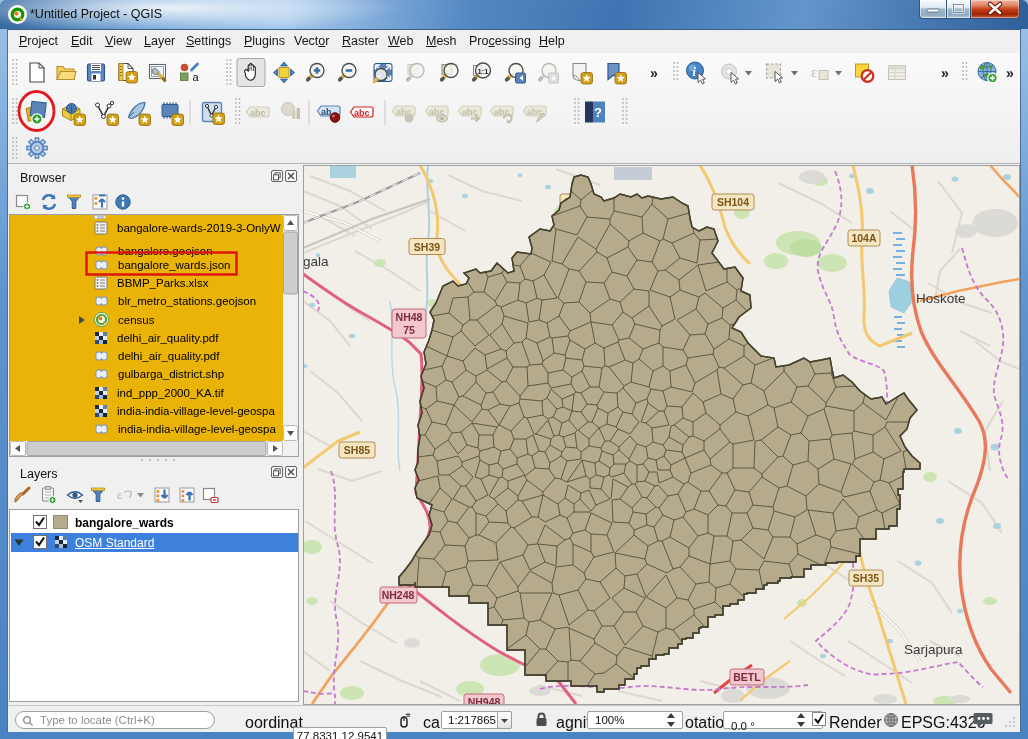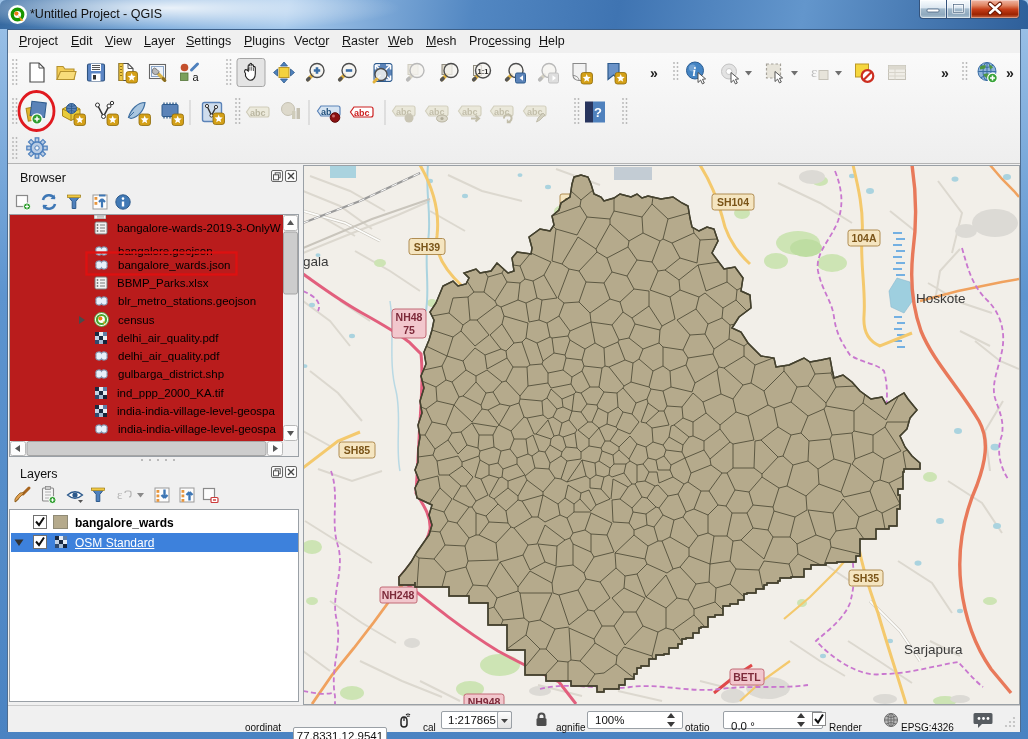--- a/index.html
+++ b/index.html
@@ -18,29 +18,29 @@
 #client{position:absolute;left:7px;top:29px;width:1014px;height:703px;background:#f0f0f0;border:1px solid #4e6d90;border-top:1px solid #3c5f88;}
 
 #menubar{position:absolute;left:0;top:0;width:1012px;height:23px;background:#f0f0f0;}
 .mi{position:absolute;top:4px;font-size:12.5px;color:#161616;}
 
 #tb{position:absolute;left:0;top:23px;width:1012px;height:111px;background:linear-gradient(180deg,#fafafa,#eeeeee);border-bottom:1px solid #b4b4b4;}
 
 #panels{position:absolute;left:0;top:135px;width:292px;height:507px;background:#f0f0f0;}
 .ptitle{position:absolute;font-size:12.5px;color:#111;}
 .pbtn{position:absolute;width:12px;height:12px;border:1px solid #666;border-radius:2px;background:#fcfcfc;color:#444;font-size:9px;line-height:10px;text-align:center;}
-#btree{position:absolute;left:1px;top:49px;width:290px;height:243px;background:#b91c1c;border:1px solid #9aa0a6;}
+#btree{position:absolute;left:1px;top:49px;width:290px;height:243px;background:#eab308;border:1px solid #9aa0a6;}
 .trow{position:absolute;left:0;height:18px;font-size:11.5px;color:#000;white-space:nowrap;display:flex;align-items:center;}
 .trow svg{margin-right:9px;flex:0 0 auto;}
 #ltree{position:absolute;left:1px;top:344px;width:290px;height:193px;background:#fff;border:1px solid #9aa0a6;}
 .sel{position:absolute;left:1px;top:23px;width:287px;height:19px;background:#3d81dc;}
 
 #status{position:absolute;left:0;top:675px;width:1012px;height:27px;background:#f0f0f0;border-top:1px solid #c9c9c9;font-size:11.5px;color:#101010;}
 .sbox{position:absolute;top:5px;height:18px;background:#fff;border:1px solid #9aa0a6;border-radius:2px;font-size:11.5px;color:#101010;}
-.slbl{position:absolute;top:16px;font-size:10px;color:#101010;}
+.slbl{position:absolute;top:8px;font-size:16px;color:#101010;}
 #map{position:absolute;left:295px;top:135px;width:717px;height:540px;background:#f2efe9;border:1px solid #9aa0a6;}
 </style></head><body>
 <div id="win">
  <div id="tbar">
       <div class="sheen"></div>
     </div>
  <svg class="abs" style="left:8px;top:5px" width="19" height="19" viewBox="0 0 19 19">
   <circle cx="9.5" cy="9.5" r="9" fill="#189500"></circle>
       <circle cx="9.5" cy="9.5" r="8.2" fill="none" stroke="#fff" stroke-width="2.6"></circle>
   <circle cx="9.5" cy="9.5" r="3.6" fill="#fff"></circle>
@@ -914,20 +914,27 @@
           </g>
           <g>
             <rect x="464.0" y="693" width="40" height="16" rx="2.5" fill="#f2c7cd" stroke="#c26b76"></rect>
             <text x="484" y="705" font-size="10.5" font-weight="bold" fill="#7d2a3a" font-family="Liberation Sans" text-anchor="middle">NH948</text>
           </g>
           <text x="303" y="265" font-size="13.5" fill="#383838" font-family="Liberation Sans">gala</text>
           <text x="916" y="302" font-size="13.5" fill="#383838" font-family="Liberation Sans">Hoskote</text>
           <text x="904" y="653" font-size="13.5" fill="#383838" font-family="Liberation Sans">Sarjapura</text>
         </svg></div>
 <div id="status">
+ <div class="sbox" style="left:7px;width:200px;border-radius:9px;">
+          <svg style="position:absolute;left:6px;top:3px" width="12" height="12" viewBox="0 0 12 12">
+            <circle cx="5" cy="5" r="3.4" fill="none" stroke="#8a8a8a" stroke-width="1.3"></circle>
+            <path d="M7.6 7.6 L10.6 10.6" stroke="#8a8a8a" stroke-width="1.3"></path>
+          </svg>
+          <span style="position:absolute;left:24px;top:2px;color:#8d8d8d;">Type to locate (Ctrl+K)</span>
+        </div>
  <div class="slbl" style="left:237px;">oordinat</div>
  <div class="sbox" style="left:285px;width:94px;text-align:center;padding-top:2px;margin-top:16px;">77.8331,12.9541</div>
  <svg class="abs" style="left:387px;top:5px" width="18" height="18" viewBox="0 0 18 18">
           <path d="M6 10 Q6 6 9 6 Q12 6 12 10 L12 13 Q12 16 9 16 Q6 16 6 13 Z" fill="none" stroke="#222" stroke-width="1.5"></path>
           <path d="M9 6 L9 10" stroke="#222" stroke-width="1.2"></path>
           <path d="M11 4 Q13 2 15 4 M12 5.5 Q13 4.5 14.5 5.5" stroke="#222" stroke-width="1.1" fill="none"></path>
         </svg>
  <div class="slbl" style="left:415px;">cal</div>
  <div class="sbox" style="left:433px;width:71px;padding:2px 0 0 6px;">1:217865</div>
  <div class="sbox" style="left:489px;width:15px;background:linear-gradient(#fdfdfd,#e3e3e3);"><svg width="13" height="16">

